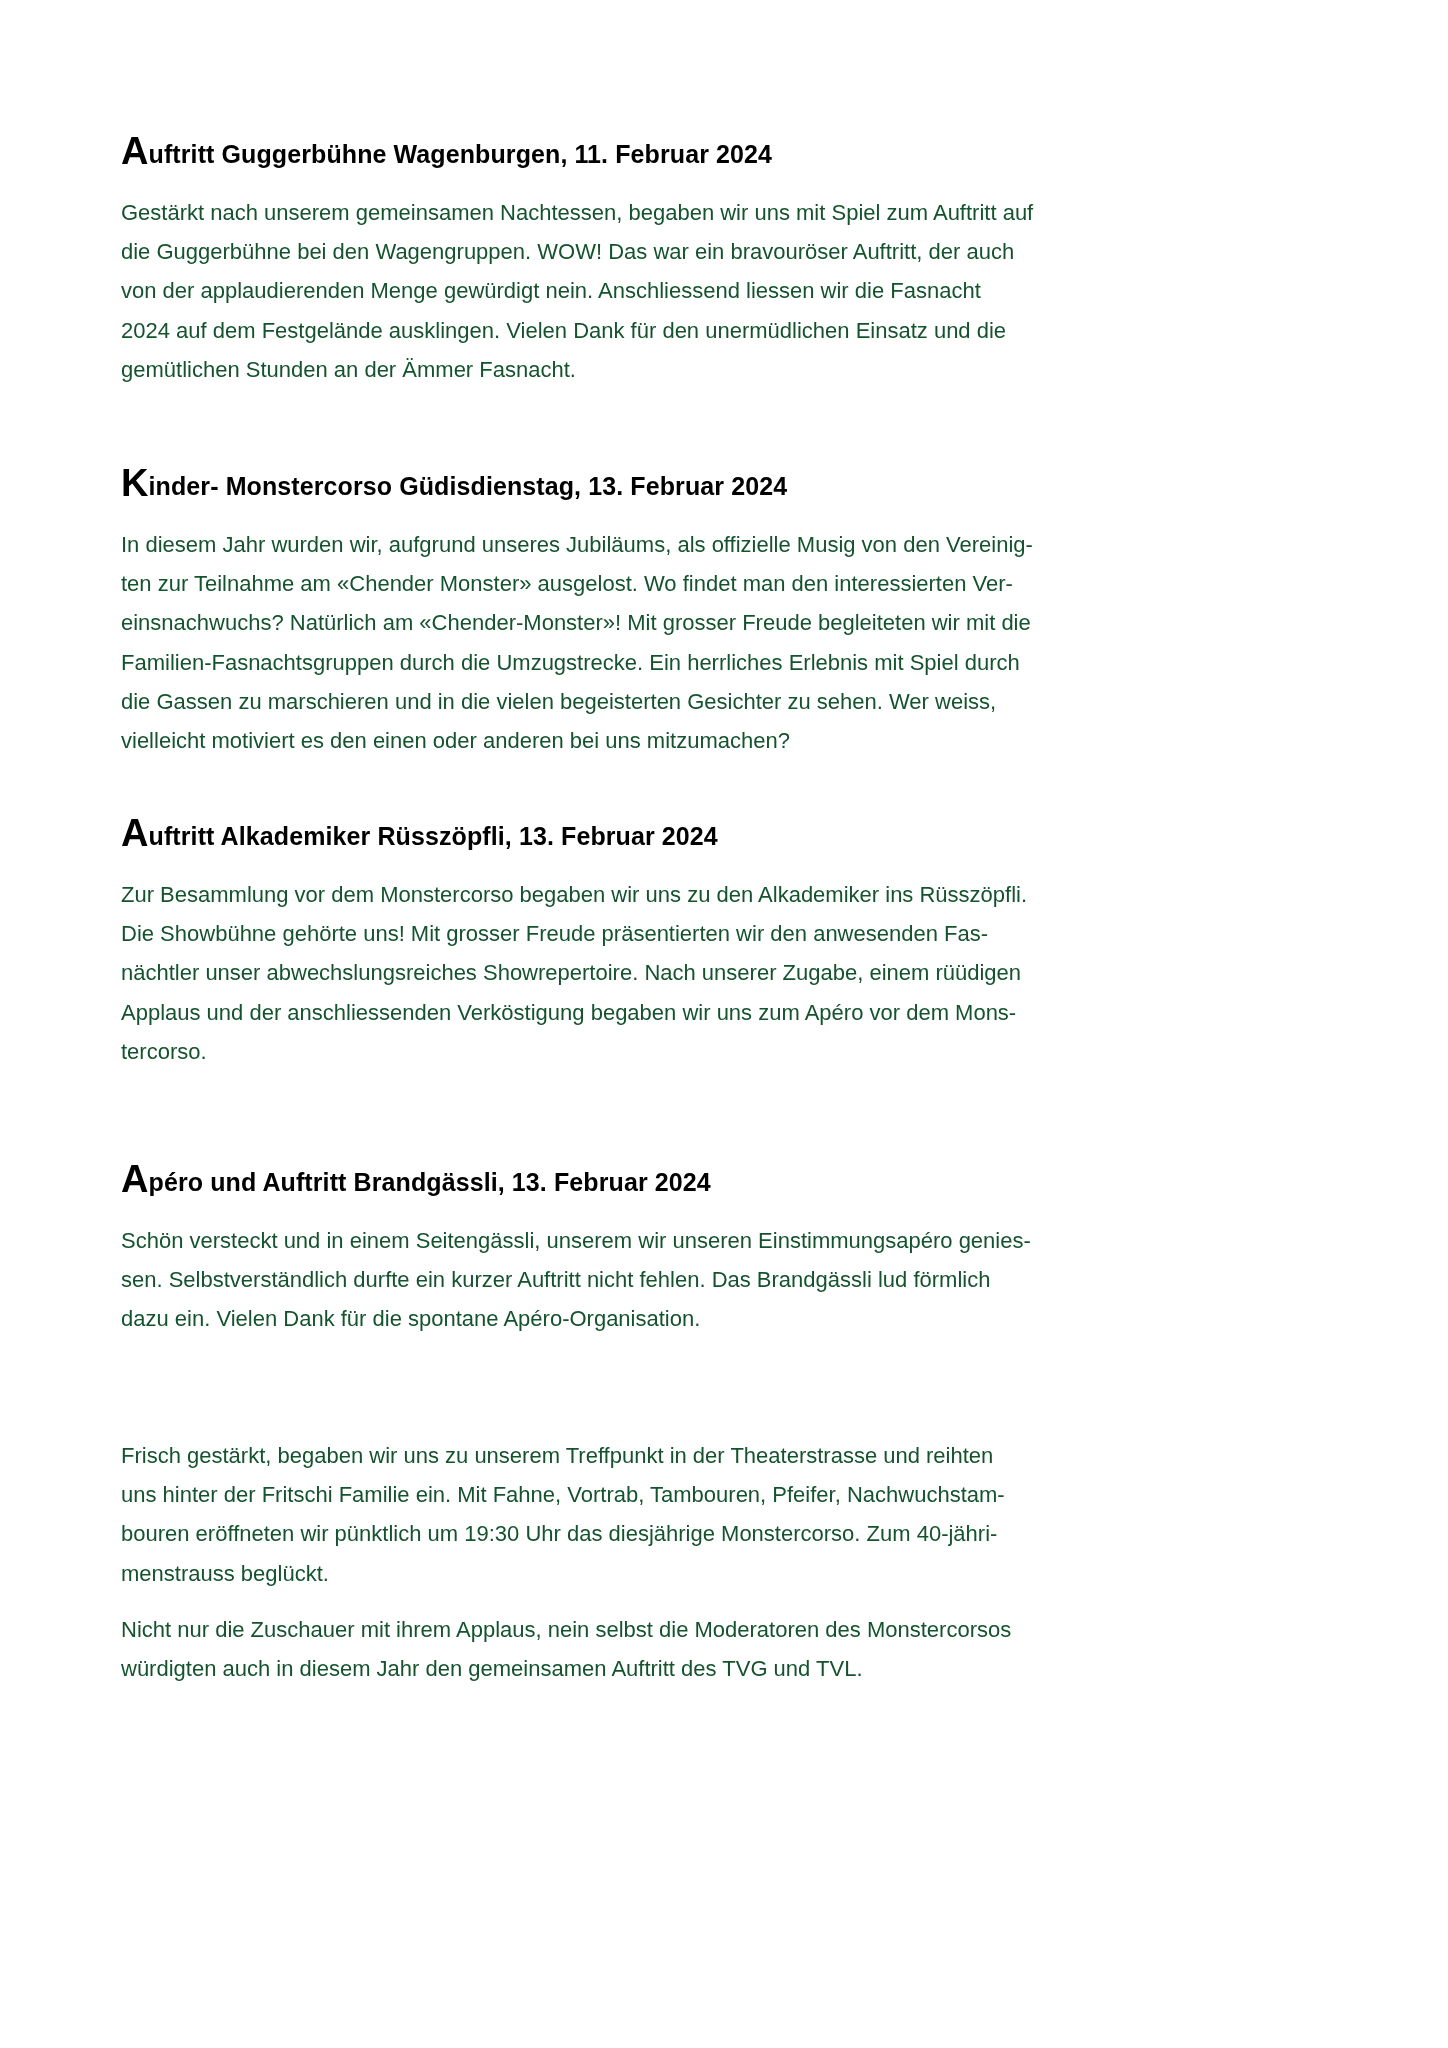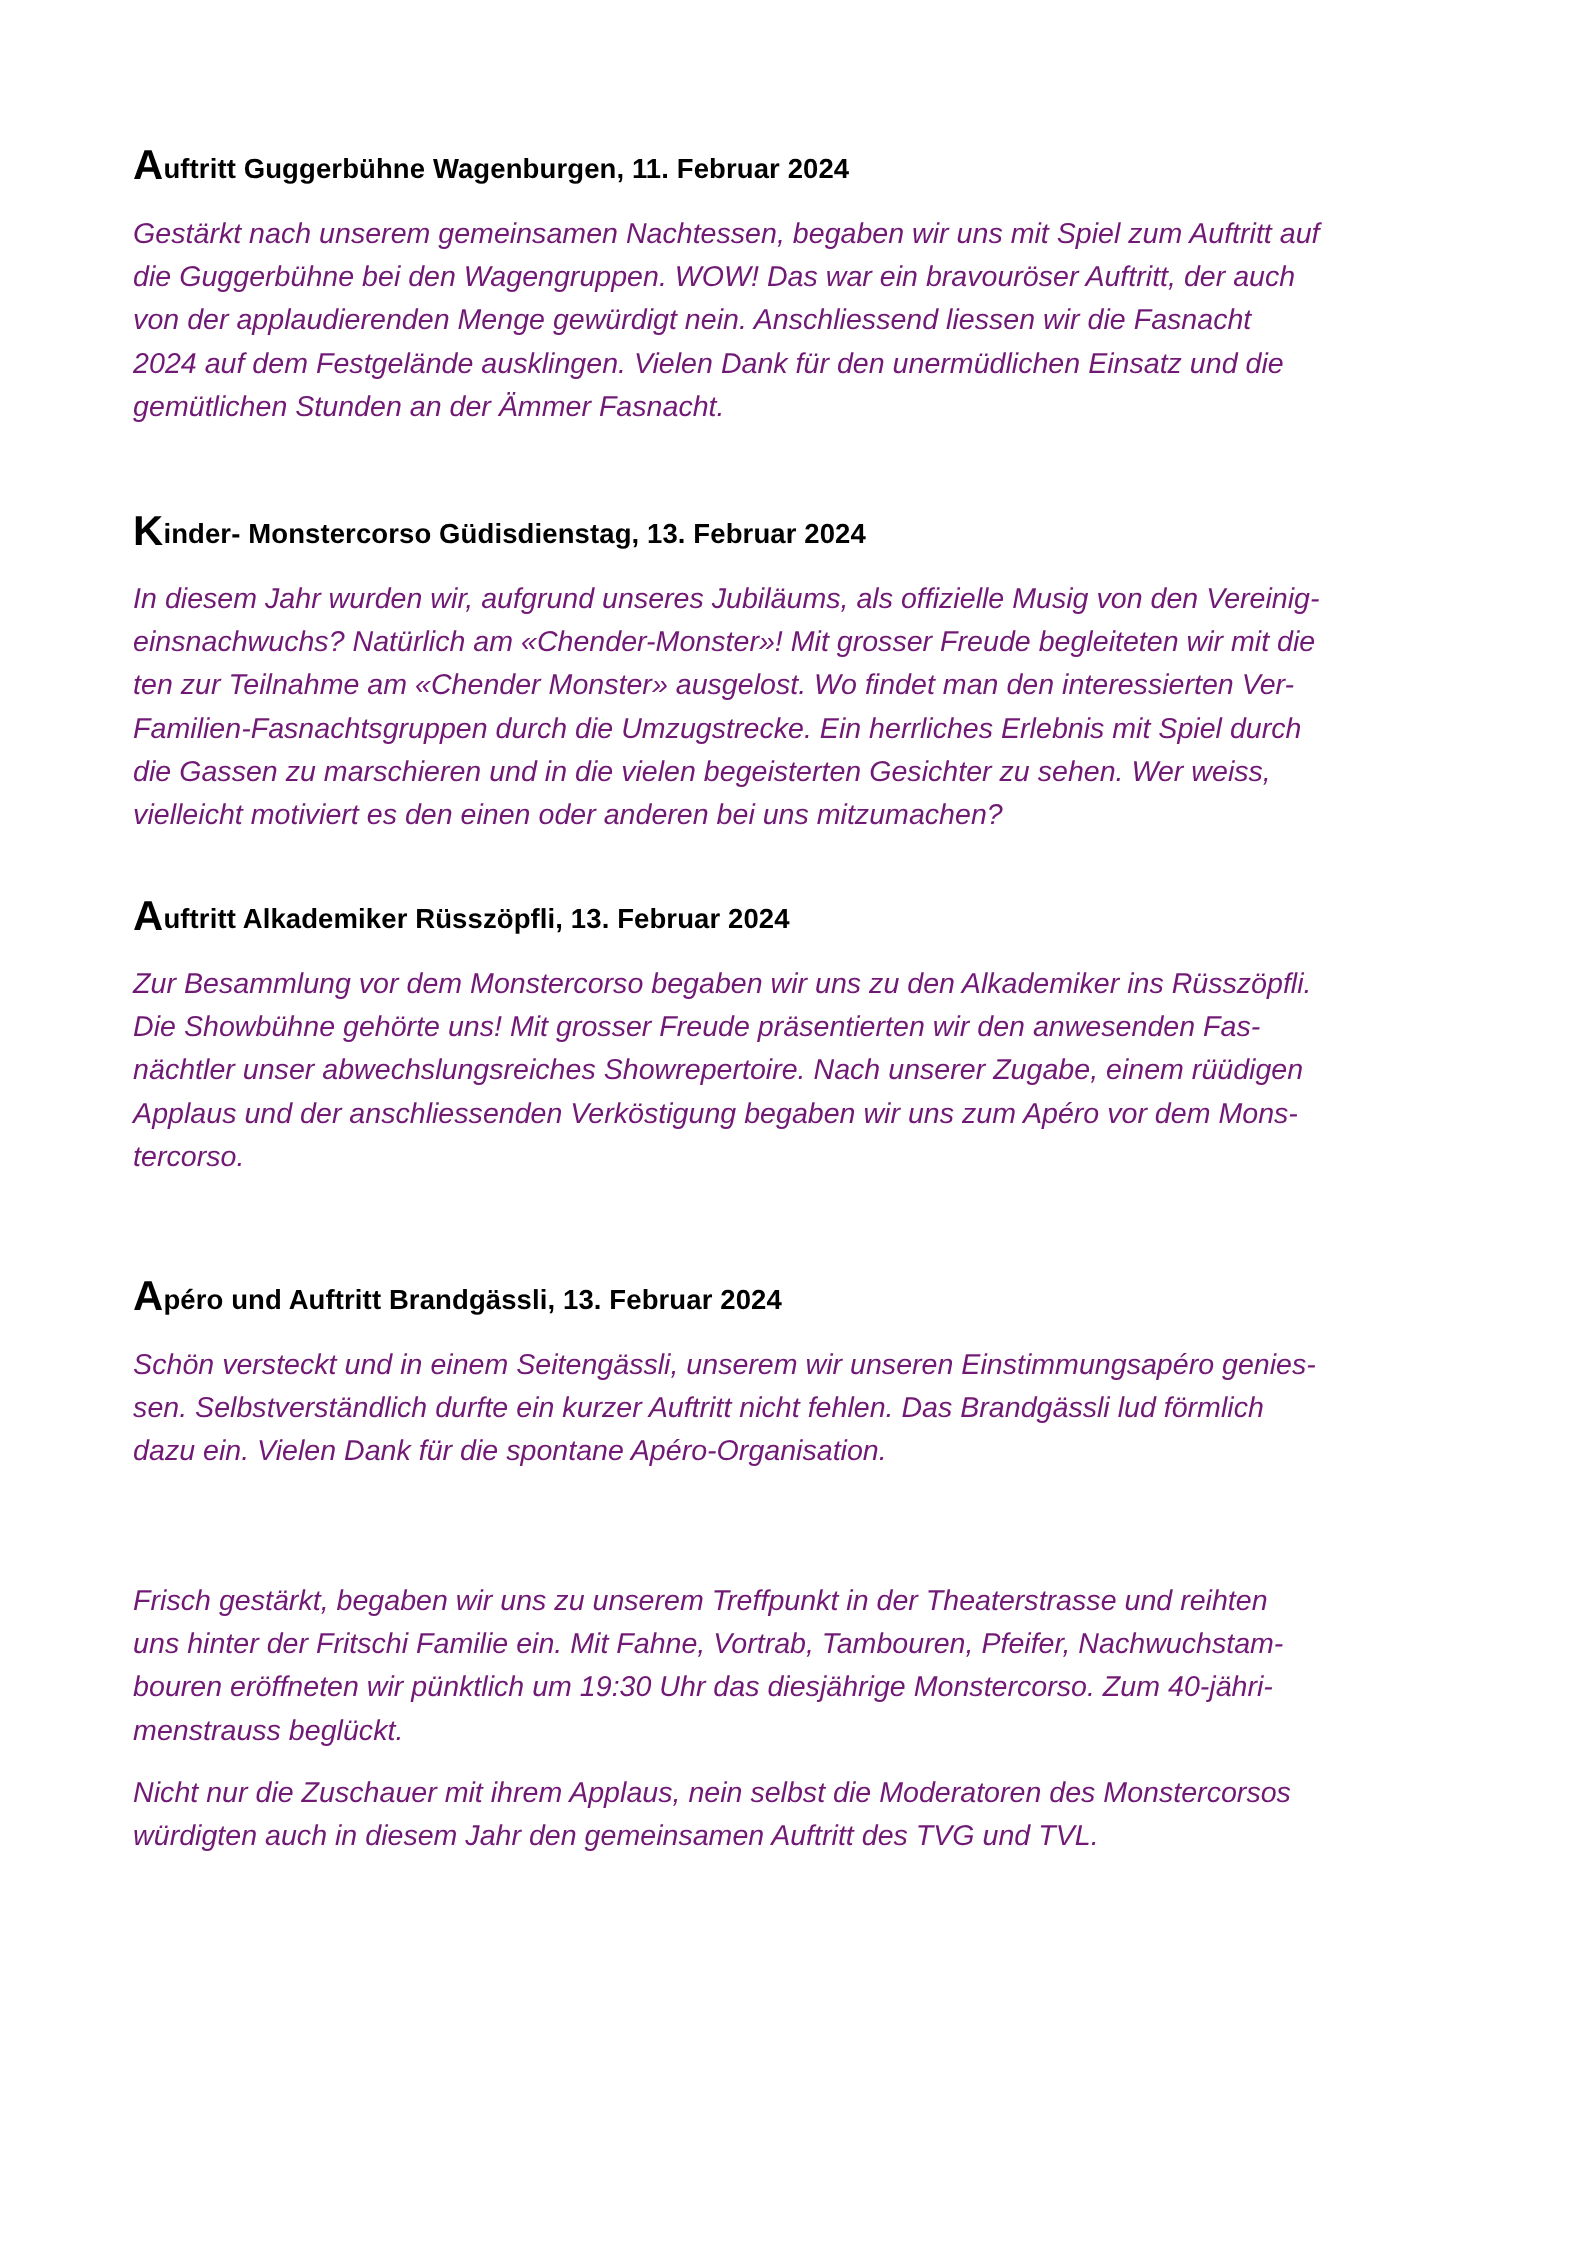--- a/index.html
+++ b/index.html
@@ -35,24 +35,23 @@
       white-space: nowrap;
       color: #000000;
     }
     .heading .initial {
       font-size: 38px;
       line-height: 34px;
       vertical-align: -1px;
     }
     .para {
       margin: 0;
-      font-size: 26px;
+      font-size: 22px;
       line-height: 39.2px;
-      color: #701a75;
-      font-style: italic;
+      color: #14532d;
     }
     .para .line {
       display: block;
       white-space: nowrap;
     }
     .para + .para {
       margin-top: 17px;
     }
     .head-gap {
       height: 22px;
@@ -73,22 +72,22 @@
       <span class="line">2024 auf dem Festgelände ausklingen. Vielen Dank für den unermüdlichen Einsatz und die</span>
       <span class="line">gemütlichen Stunden an der Ämmer Fasnacht.</span>
     </p>
   </section>
 
   <section class="section" style="top:466px;">
     <h2 class="heading"><span class="initial">K</span><span>inder- Monstercorso Güdisdienstag, 13. Februar 2024</span></h2>
     <div class="head-gap"></div>
     <p class="para">
       <span class="line">In diesem Jahr wurden wir, aufgrund unseres Jubiläums, als offizielle Musig von den Vereinig-</span>
+      <span class="line">ten zur Teilnahme am «Chender Monster» ausgelost. Wo findet man den interessierten Ver-</span>
       <span class="line">einsnachwuchs? Natürlich am «Chender-Monster»! Mit grosser Freude begleiteten wir mit die</span>
-      <span class="line">ten zur Teilnahme am «Chender Monster» ausgelost. Wo findet man den interessierten Ver-</span>
       <span class="line">Familien-Fasnachtsgruppen durch die Umzugstrecke. Ein herrliches Erlebnis mit Spiel durch</span>
       <span class="line">die Gassen zu marschieren und in die vielen begeisterten Gesichter zu sehen. Wer weiss,</span>
       <span class="line">vielleicht motiviert es den einen oder anderen bei uns mitzumachen?</span>
     </p>
   </section>
 
   <section class="section" style="top:816px;">
     <h2 class="heading"><span class="initial">A</span><span>uftritt Alkademiker Rüsszöpfli, 13. Februar 2024</span></h2>
     <div class="head-gap"></div>
     <p class="para">

